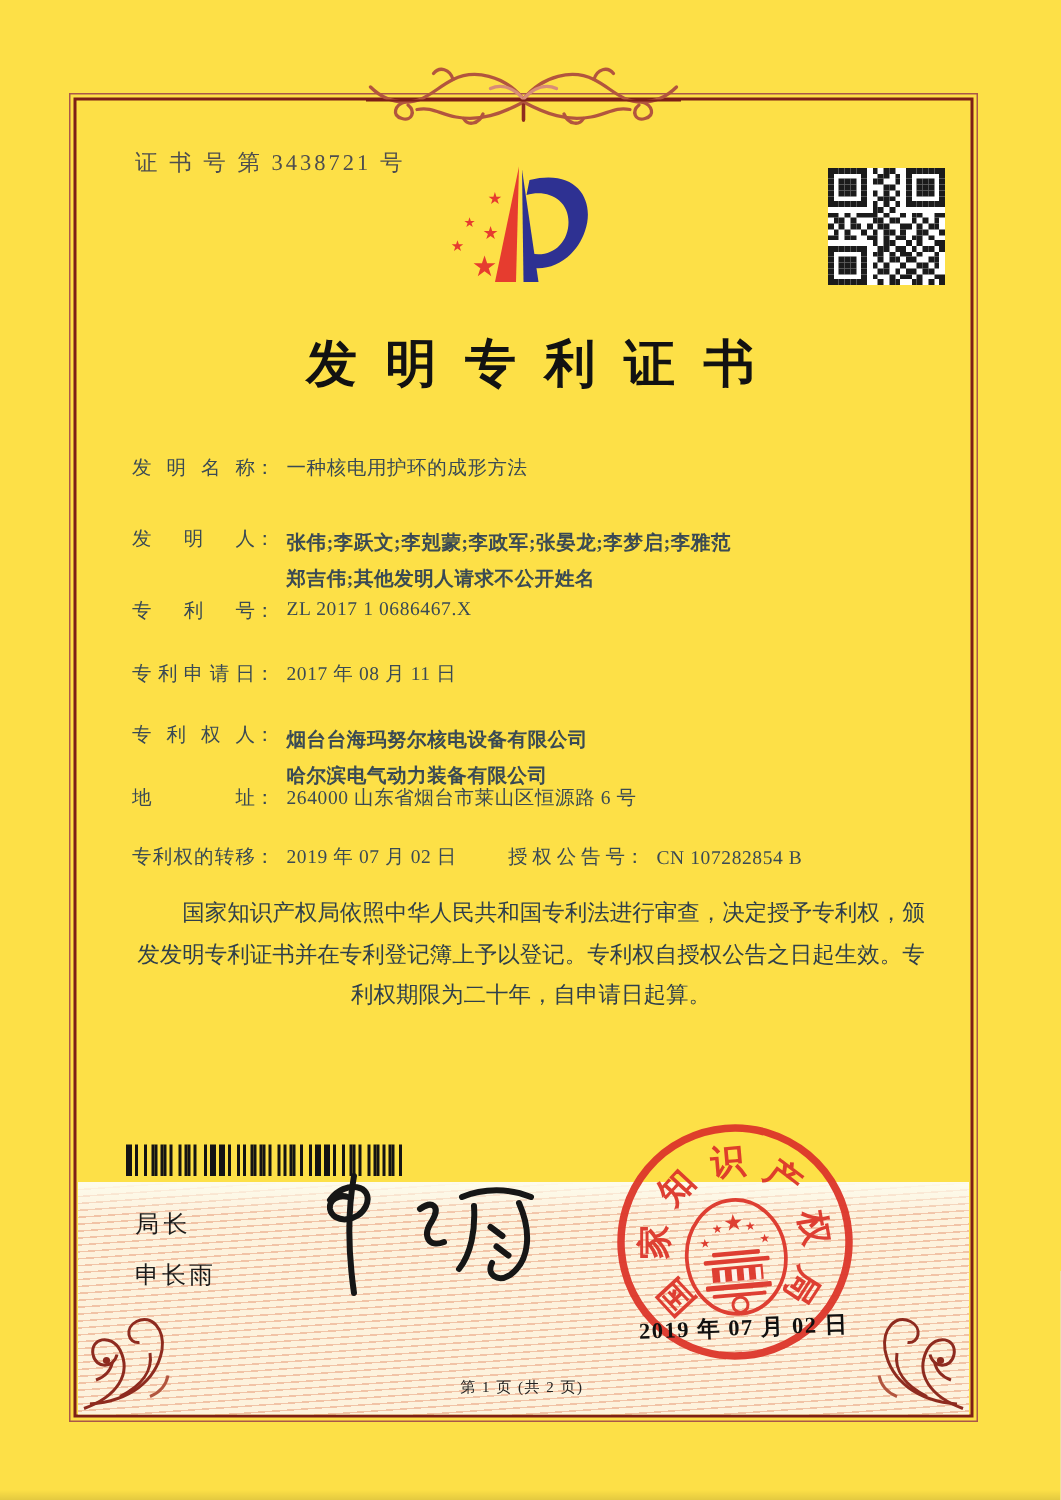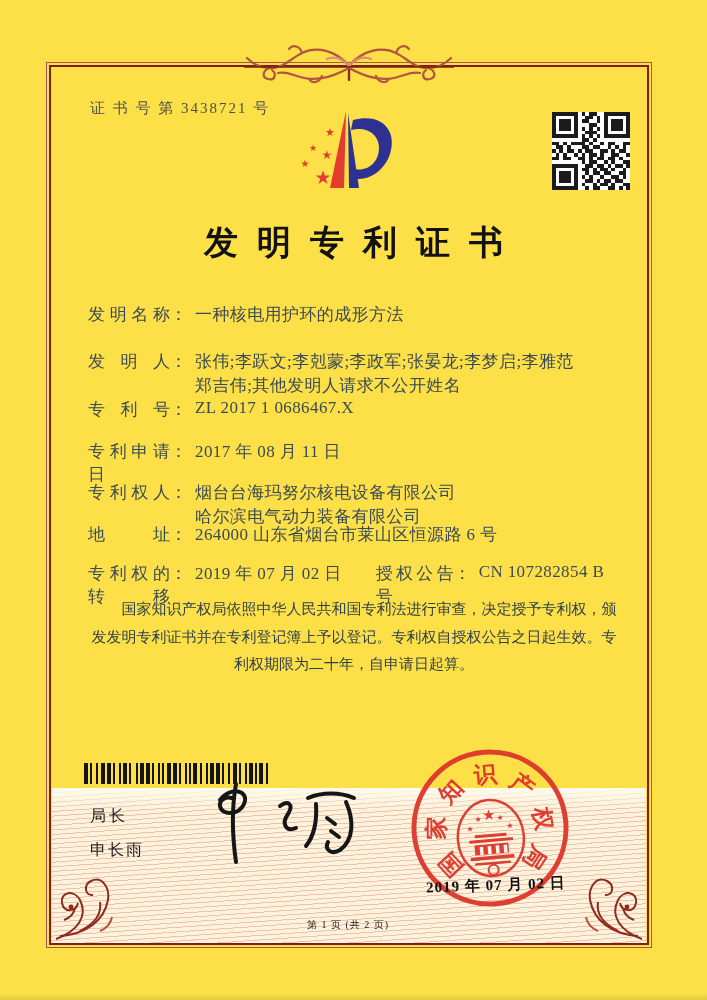--- a/index.html
+++ b/index.html
@@ -27,27 +27,27 @@
   .qr{position:absolute;left:552px;top:112px;width:78px;height:78px;background:#fff;
       display:grid;grid-template-columns:repeat(21,1fr);grid-auto-rows:1fr;z-index:2;}
   .qr i{display:block;}
   .qr i.on{background:#1b1b1b;}
 
   .title{position:absolute;left:0;width:707px;top:220px;text-align:center;
          font-size:34px;font-weight:bold;color:#121212;letter-spacing:19px;text-indent:19px;}
 
   
   .row{position:absolute;left:88px;display:flex;align-items:flex-start;
-       font-size:17px;color:#394а53;}
+       font-size:13px;color:#394а53;}
   .row, .row *{color:#3a4a54;}
   .f-label{width:82px;text-align:justify;text-align-last:justify;flex:none;}
   .f-colon{flex:none;margin-right:8px;}
   .f-val{letter-spacing:.4px;}
-  .f-val .ln{display:block;line-height:24px;}
-  .grp2{display:flex;margin-left:34px;}
+  .f-val .ln{display:block;line-height:24px;font-weight:bold;}
+  .grp2{display:flex;margin-left:34px;align-items:flex-end;}
   .grp2 .f-label{width:78px;}
 
   .paras{position:absolute;left:88px;top:596px;width:532px;font-size:15px;
          line-height:27.5px;color:#2f3f4b;text-align:center;}
   .paras p{margin:0;text-indent:2em;}
 
   .barcode{position:absolute;left:84px;top:763px;width:184px;height:21px;
            display:flex;z-index:2;}
   .barcode i{flex:1 1 auto;display:block;}
   .barcode i.bar{background:#141414;}

